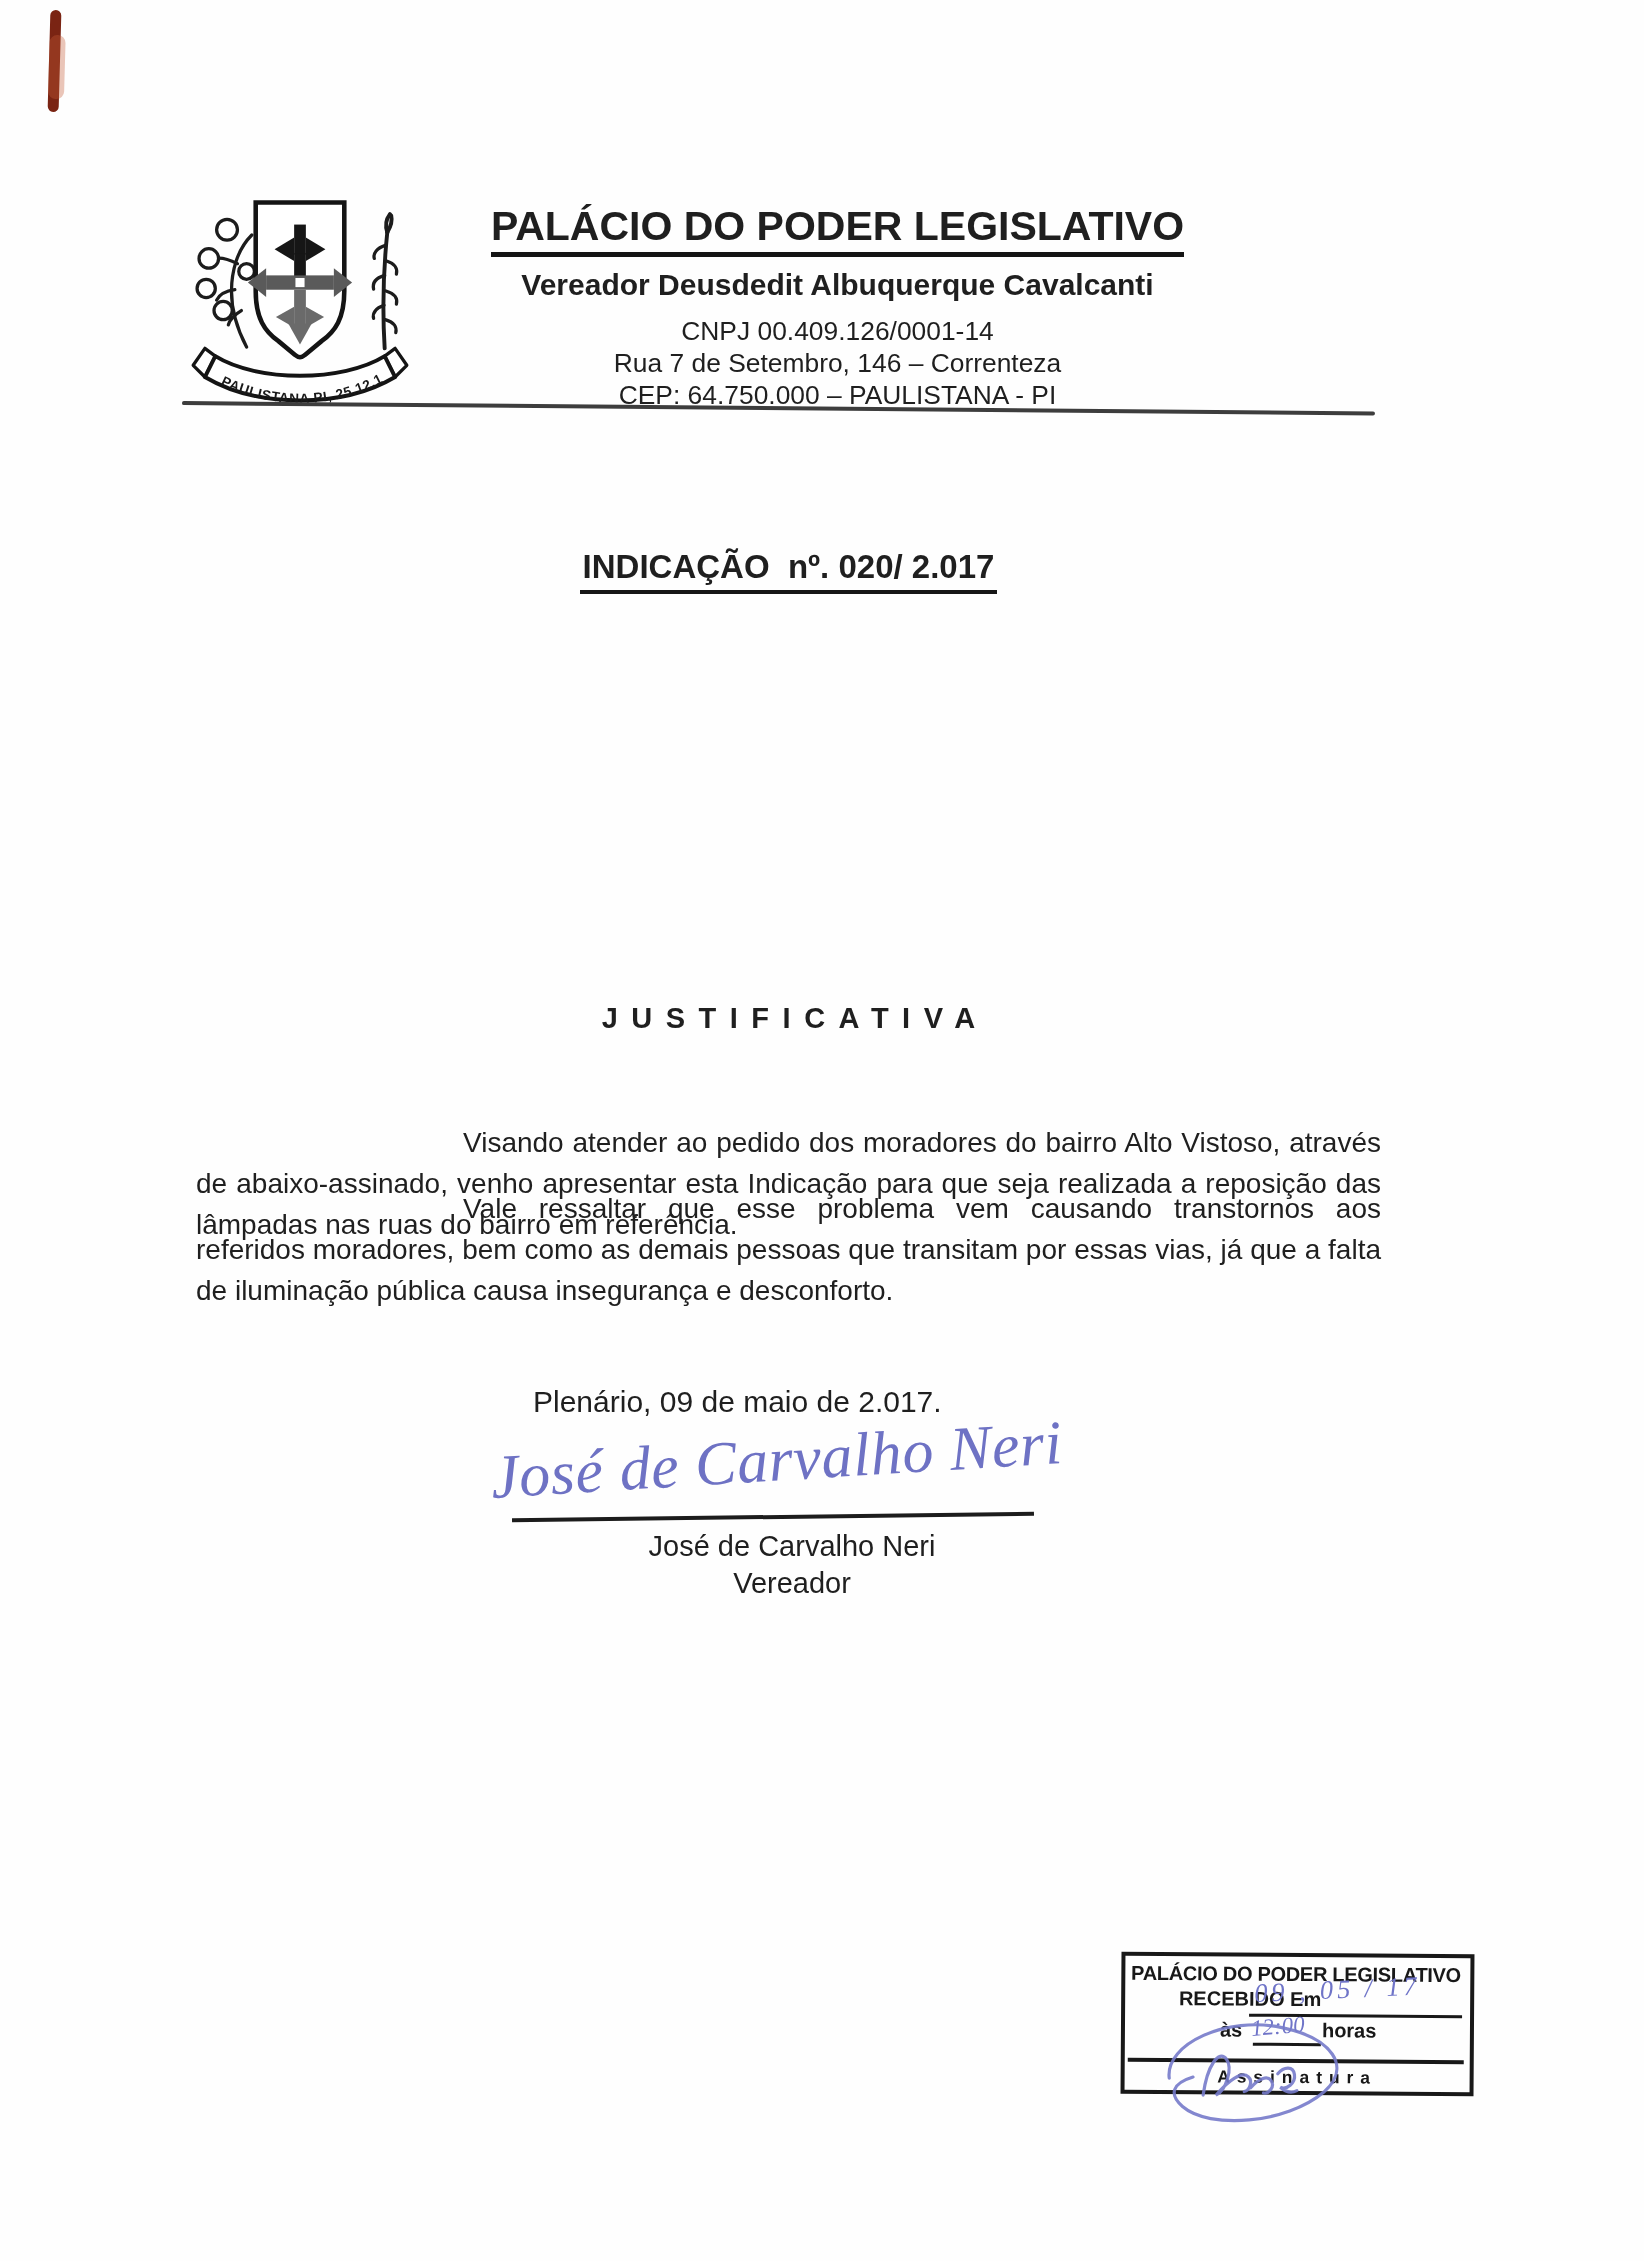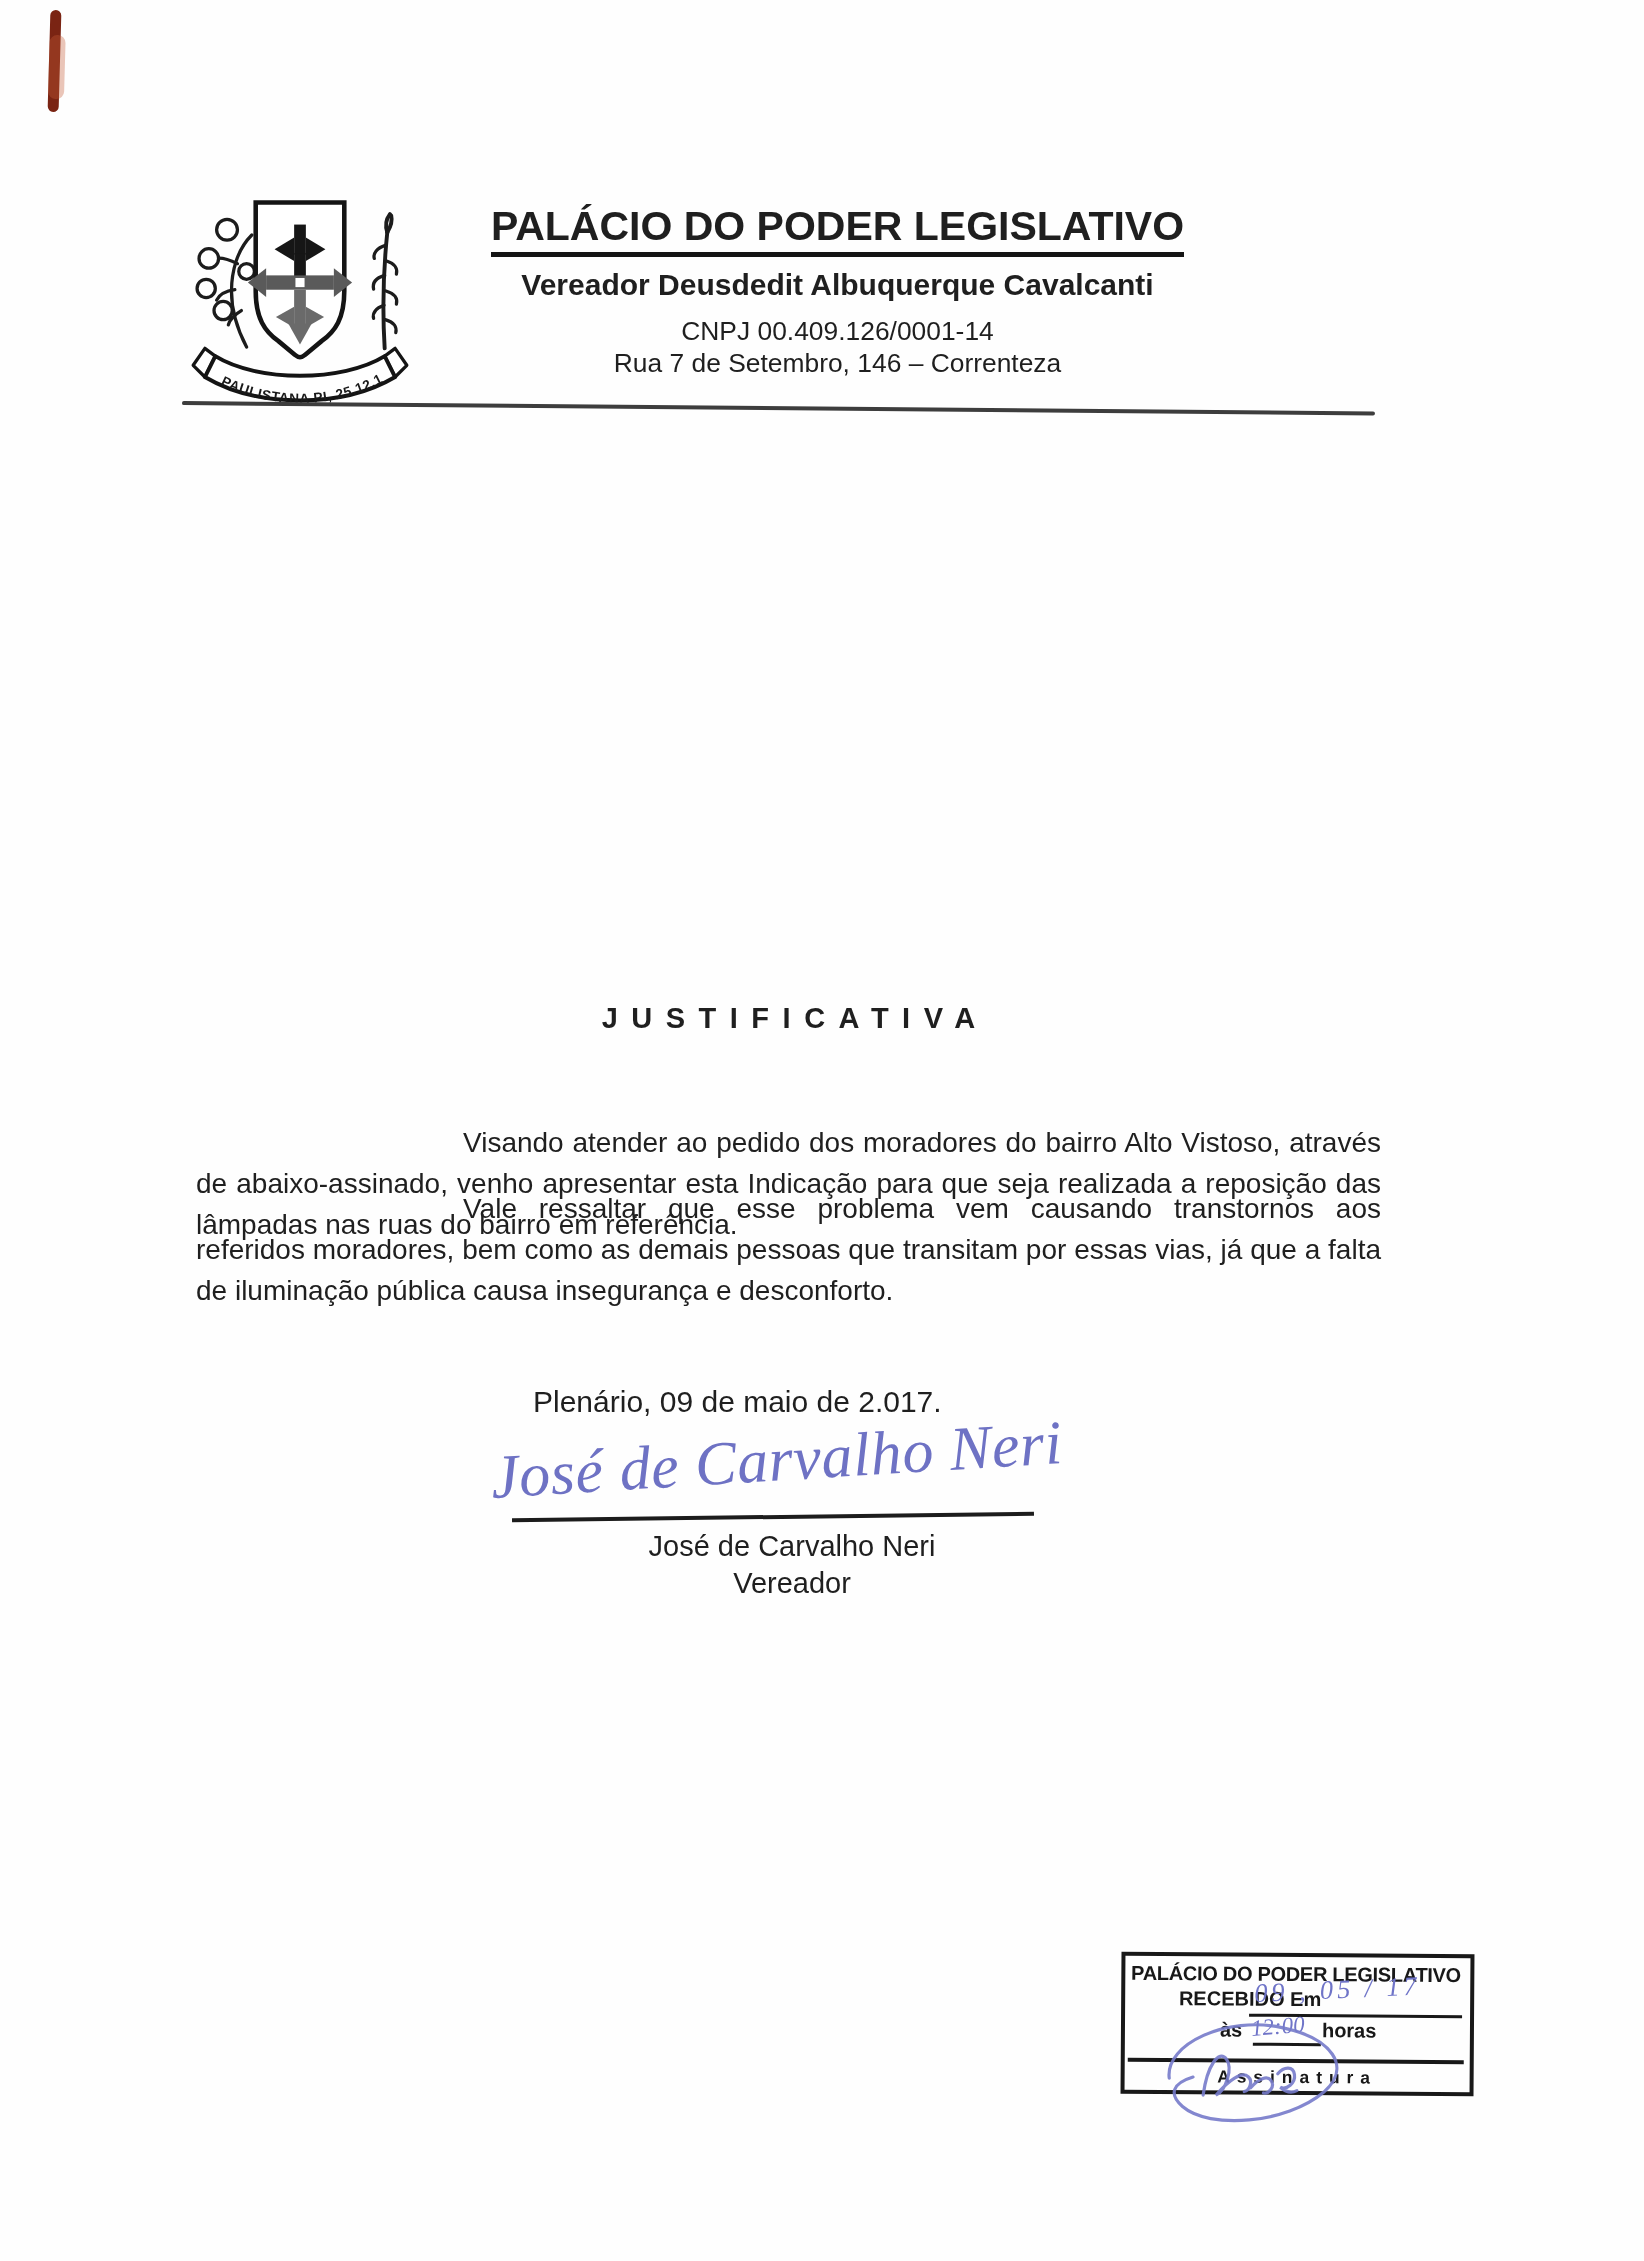--- a/index.html
+++ b/index.html
@@ -170,25 +170,29 @@
       </text>
     </g>
   </svg>
 
   <div class="letterhead">
     <div class="lh-title">PALÁCIO DO PODER LEGISLATIVO</div>
     <div class="lh-sub">Vereador Deusdedit Albuquerque Cavalcanti</div>
     <div class="lh-lines">
       <div>CNPJ 00.409.126/0001-14</div>
       <div>Rua 7 de Setembro, 146 – Correnteza</div>
+      <div>CEP: 64.750.000 – PAULISTANA - PI</div>
     </div>
   </div>
 
   <div class="divider"></div>
 
+  <div class="doc-title-wrap">
+    <span class="doc-title">INDICAÇÃO  nº. 020/ 2.017</span>
+  </div>
 
 
   <div class="justif-wrap">
     <span class="justif">JUSTIFICATIVA</span>
   </div>
 
   <p class="para p2">Visando atender ao pedido dos moradores do bairro Alto Vistoso, através de abaixo-assinado, venho apresentar esta Indicação para que seja realizada a reposição das lâmpadas nas ruas do bairro em referência.</p>
   <p class="para p3">Vale ressaltar que esse problema vem causando transtornos aos referidos moradores, bem como as demais pessoas que transitam por essas vias, já que a falta de iluminação pública causa insegurança e desconforto.</p>
 
   <div class="date-line">Plenário, 09 de maio de 2.017.</div>

